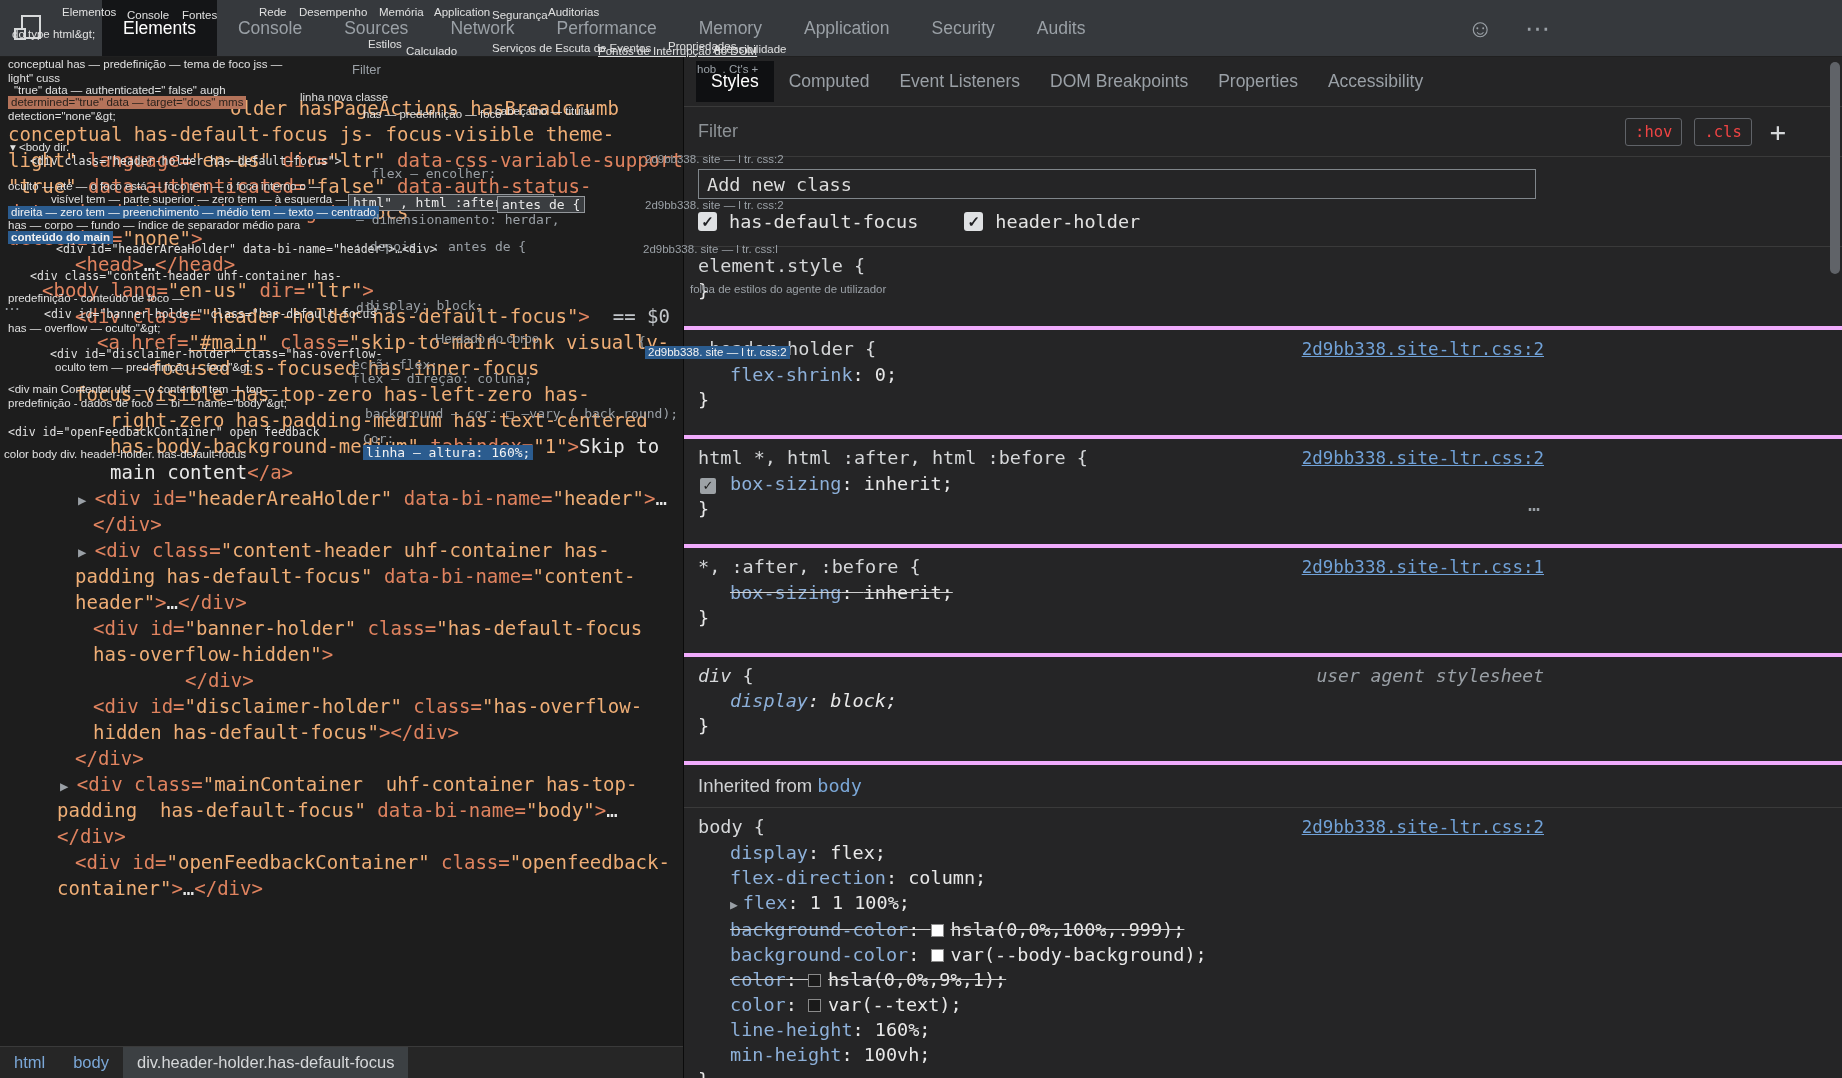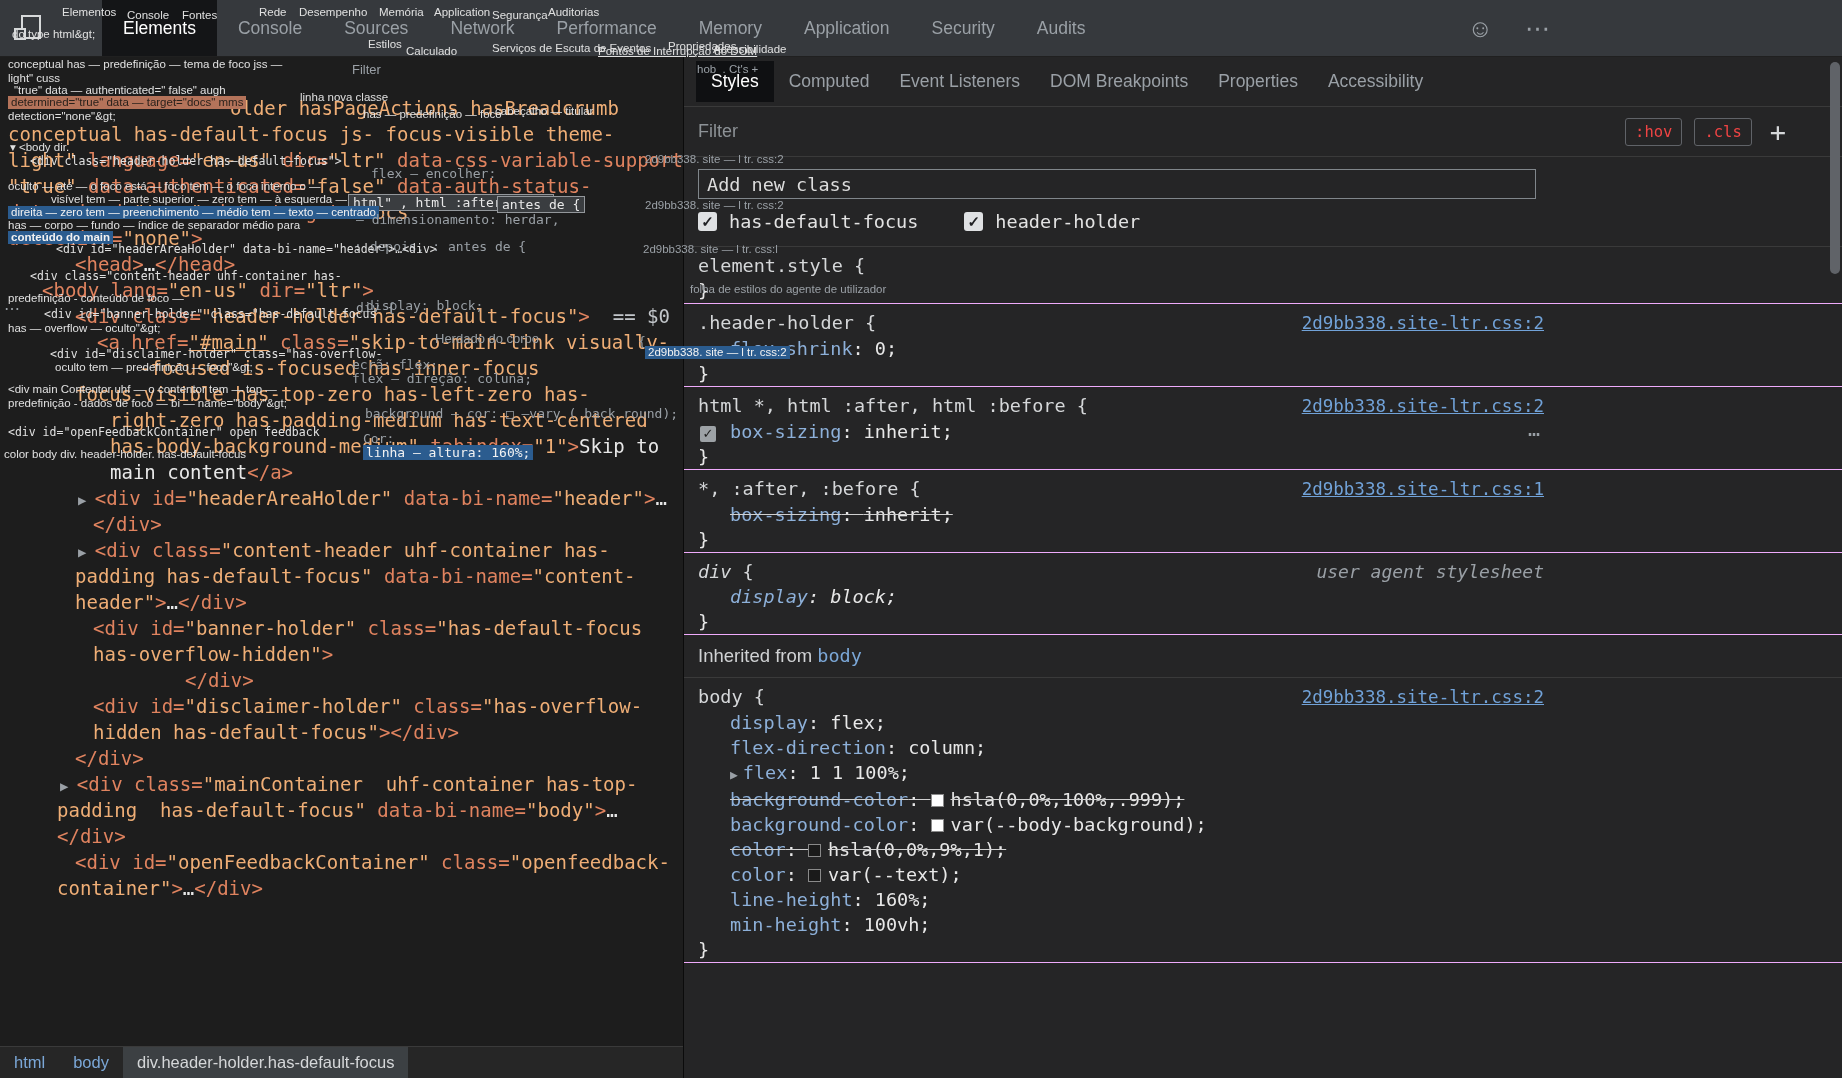--- a/index.html
+++ b/index.html
@@ -64,21 +64,21 @@
   .add-class-row input { width:838px; height:30px; border:1px solid #80868b; background:transparent;
                          color:#dcdcdc; font-size:18.5px; padding:0 8px;
                          font-family:"DejaVu Sans Mono",monospace; }
   .class-toggles { display:flex; gap:46px; padding:8px 14px 14px; border-bottom:1px solid #3a3a3a;
                    align-items:center; }
   .toggle { display:flex; align-items:center; gap:12px; color:#e3e3e3; font-size:18.5px; }
   .cb { width:19px; height:19px; background:#dfe1e3; border-radius:3px; color:#202124;
         font-size:15px; font-weight:bold; display:flex; align-items:center; justify-content:center;
         font-family:"Liberation Sans",sans-serif; flex:none; }
 
-  .rule { border-bottom:1px solid #f0abfc; padding:6px 0 0; position:relative;
+  .rule { border-bottom:4px solid #f0abfc; padding:6px 0 23px; position:relative;
           font-size:18.5px; line-height:25px; color:#e8e8e8; }
   .rule-head { display:flex; align-items:baseline; padding-left:14px; width:860px; }
   .selector, .sel-brace { color:#d5d7d9; }
   .css-link { margin-left:auto; color:#71a2d8; text-decoration:underline; font-size:17.5px; cursor:pointer; }
   .origin { margin-left:auto; color:#9aa0a6; font-style:italic; font-size:18px; }
   .decl { padding-left:46px; }
   .prop { color:#8db0d9; }
   .val { color:#e8e8e8; }
   .it { font-style:italic; }
   .struck { text-decoration:line-through; text-decoration-color:#d0d0d0; }

